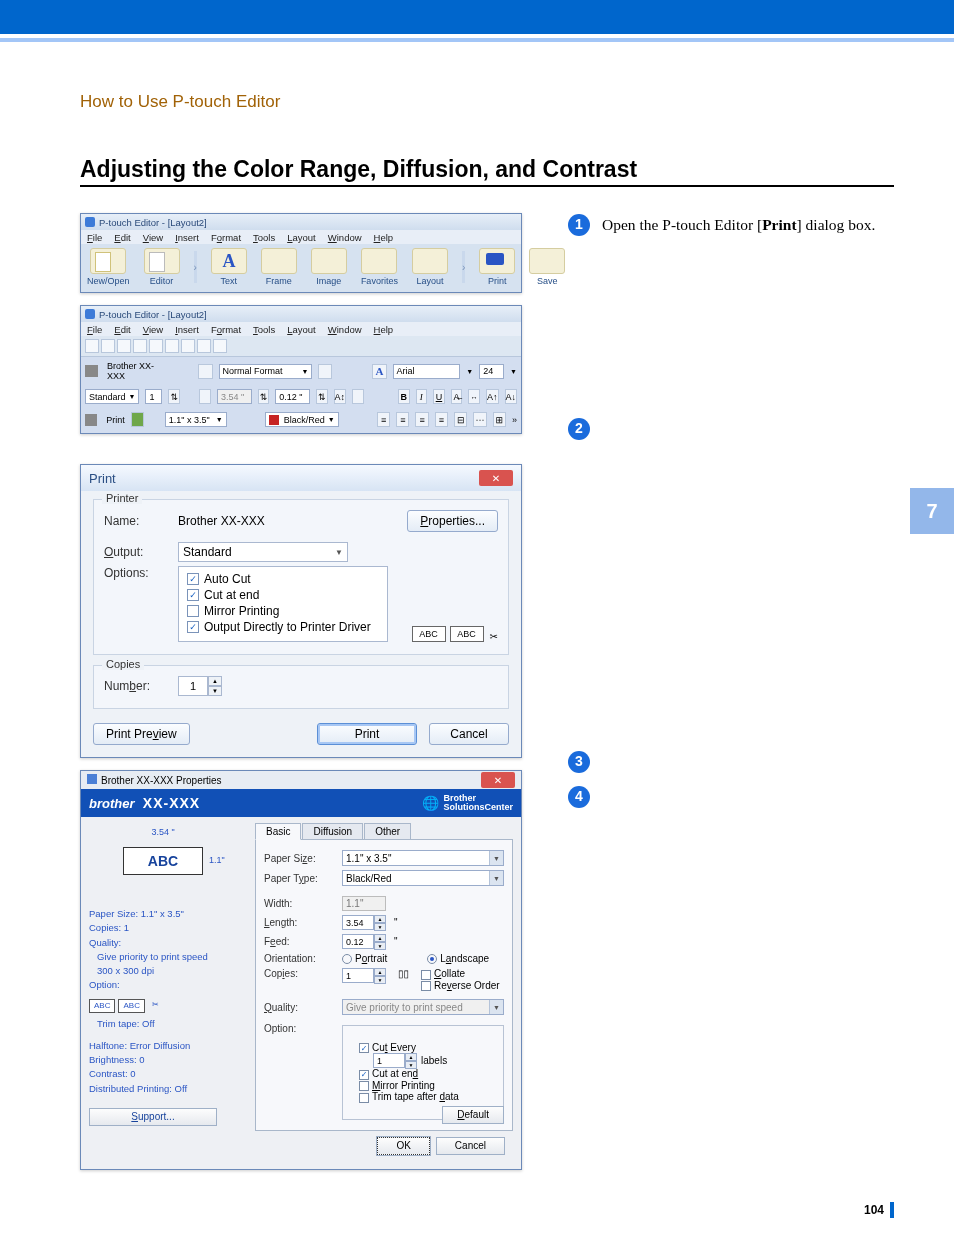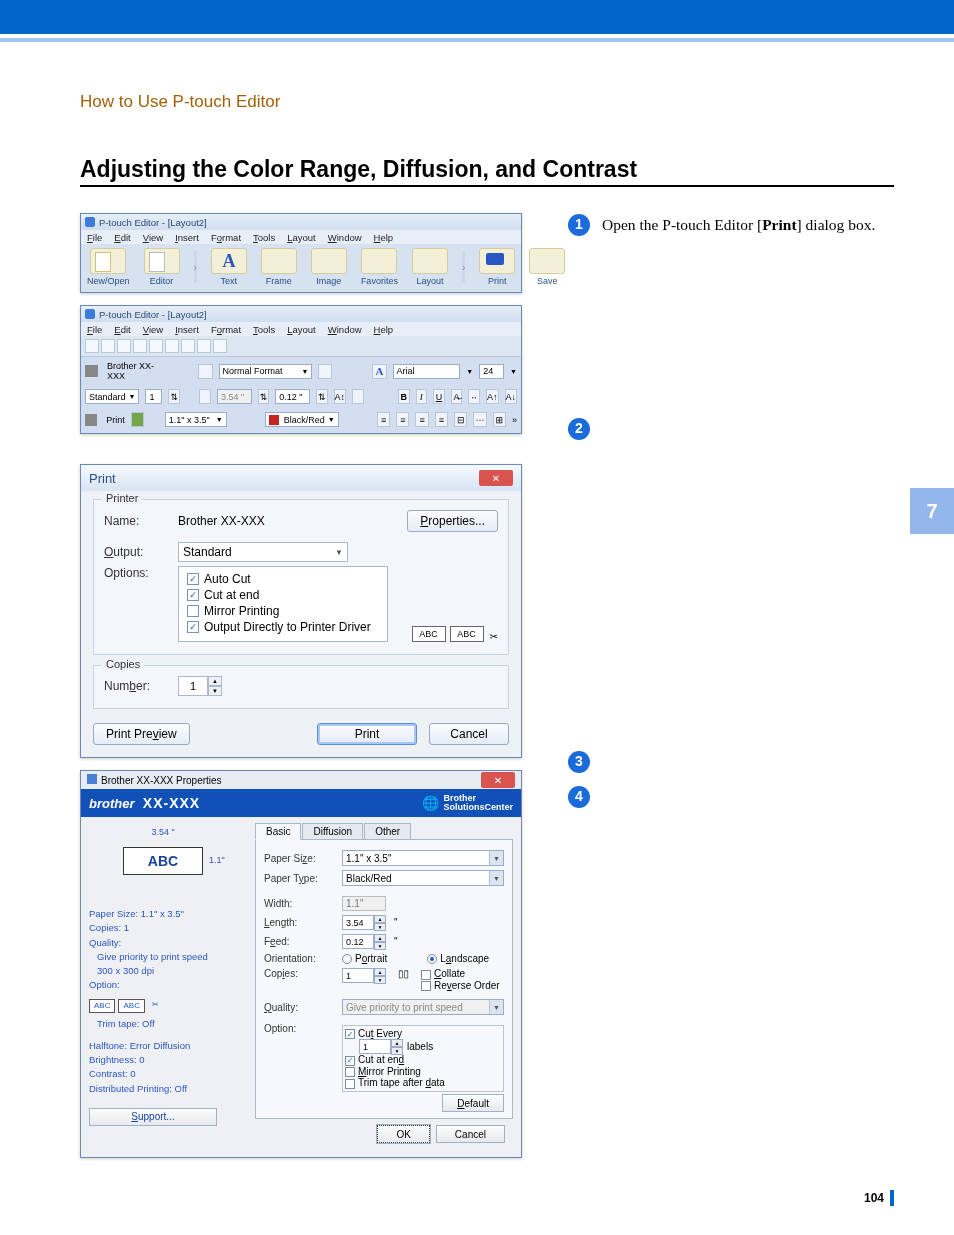--- a/index.html
+++ b/index.html
@@ -147,21 +147,21 @@
   .fsel { flex:1; max-width:180px; height:16px; background:#fff; border:1px solid #9aaccb; display:flex; align-items:center; justify-content:space-between; padding:0 3px;}
   .fsel::after { content:"▼"; font-size:7px; color:#555; background:#dbe4f0; padding:0 3px; margin-right:-3px; height:14px; display:flex; align-items:center; border-left:1px solid #b4c3d9;}
   .ro-box { width:44px; height:15px; border:1px solid #bcbcbc; background:#f0f0f0; color:#777; display:flex; align-items:center; padding:0 3px;}
   .spin4 { display:flex; height:15px;}
   .spin4 .num { width:32px; border:1px solid #9aaccb; background:#fff; font-size:9px; padding:0 3px; display:flex; align-items:center;}
   .spin4 .ar { width:12px; display:flex; flex-direction:column;}
   .spin4 .ar span{ flex:1; border:1px solid #9aaccb; background:#e8edf4; font-size:5px; display:flex; align-items:center; justify-content:center;}
   .radio { width:10px; height:10px; border:1px solid #7a8ca6; border-radius:50%; display:inline-block; margin-right:3px; vertical-align:middle; position:relative;}
   .radio.on::after { content:""; position:absolute; left:2px; top:2px; width:4px; height:4px; background:#2a55c4; border-radius:50%;}
   .chk4 { width:10px; height:10px; border:1px solid #7a8ca6; display:inline-flex; align-items:center; justify-content:center; font-size:8px; color:#1760c2; margin-right:3px; background:#fff; vertical-align:middle;}
-  .fbox { border:1px solid #b8c3d4; padding:2px; margin-top:2px;}
+  .fbox { border:1px solid #b8c3d4; padding:16px; margin-top:2px;}
   .default-btn { position:absolute; right:8px; bottom:6px; height:18px; padding:0 14px; background:linear-gradient(#fdfdfd,#e6e9ee); border:1px solid #9fb0c7; font-size:10px; display:flex; align-items:center;}
   .dlg4-footer { display:flex; justify-content:flex-end; gap:6px; padding:6px 8px; background:#eef0f4;}
   .dlg4-footer .b4 { height:18px; padding:0 18px; background:linear-gradient(#fdfdfd,#e6e9ee); border:1px solid #9fb0c7; font-size:10px; display:flex; align-items:center;}
   .dlg4-footer .b4.focus { border:1px dotted #333; outline:1px solid #9fb0c7;}
 
   .pagenum { position:absolute; bottom:24px; right:60px; font-size:12px; font-weight:bold; display:flex; align-items:center; gap:6px;}
   .pagenum .bar { width:4px; height:16px; background:#0066cc;}
 </style>
 </head>
 <body>

